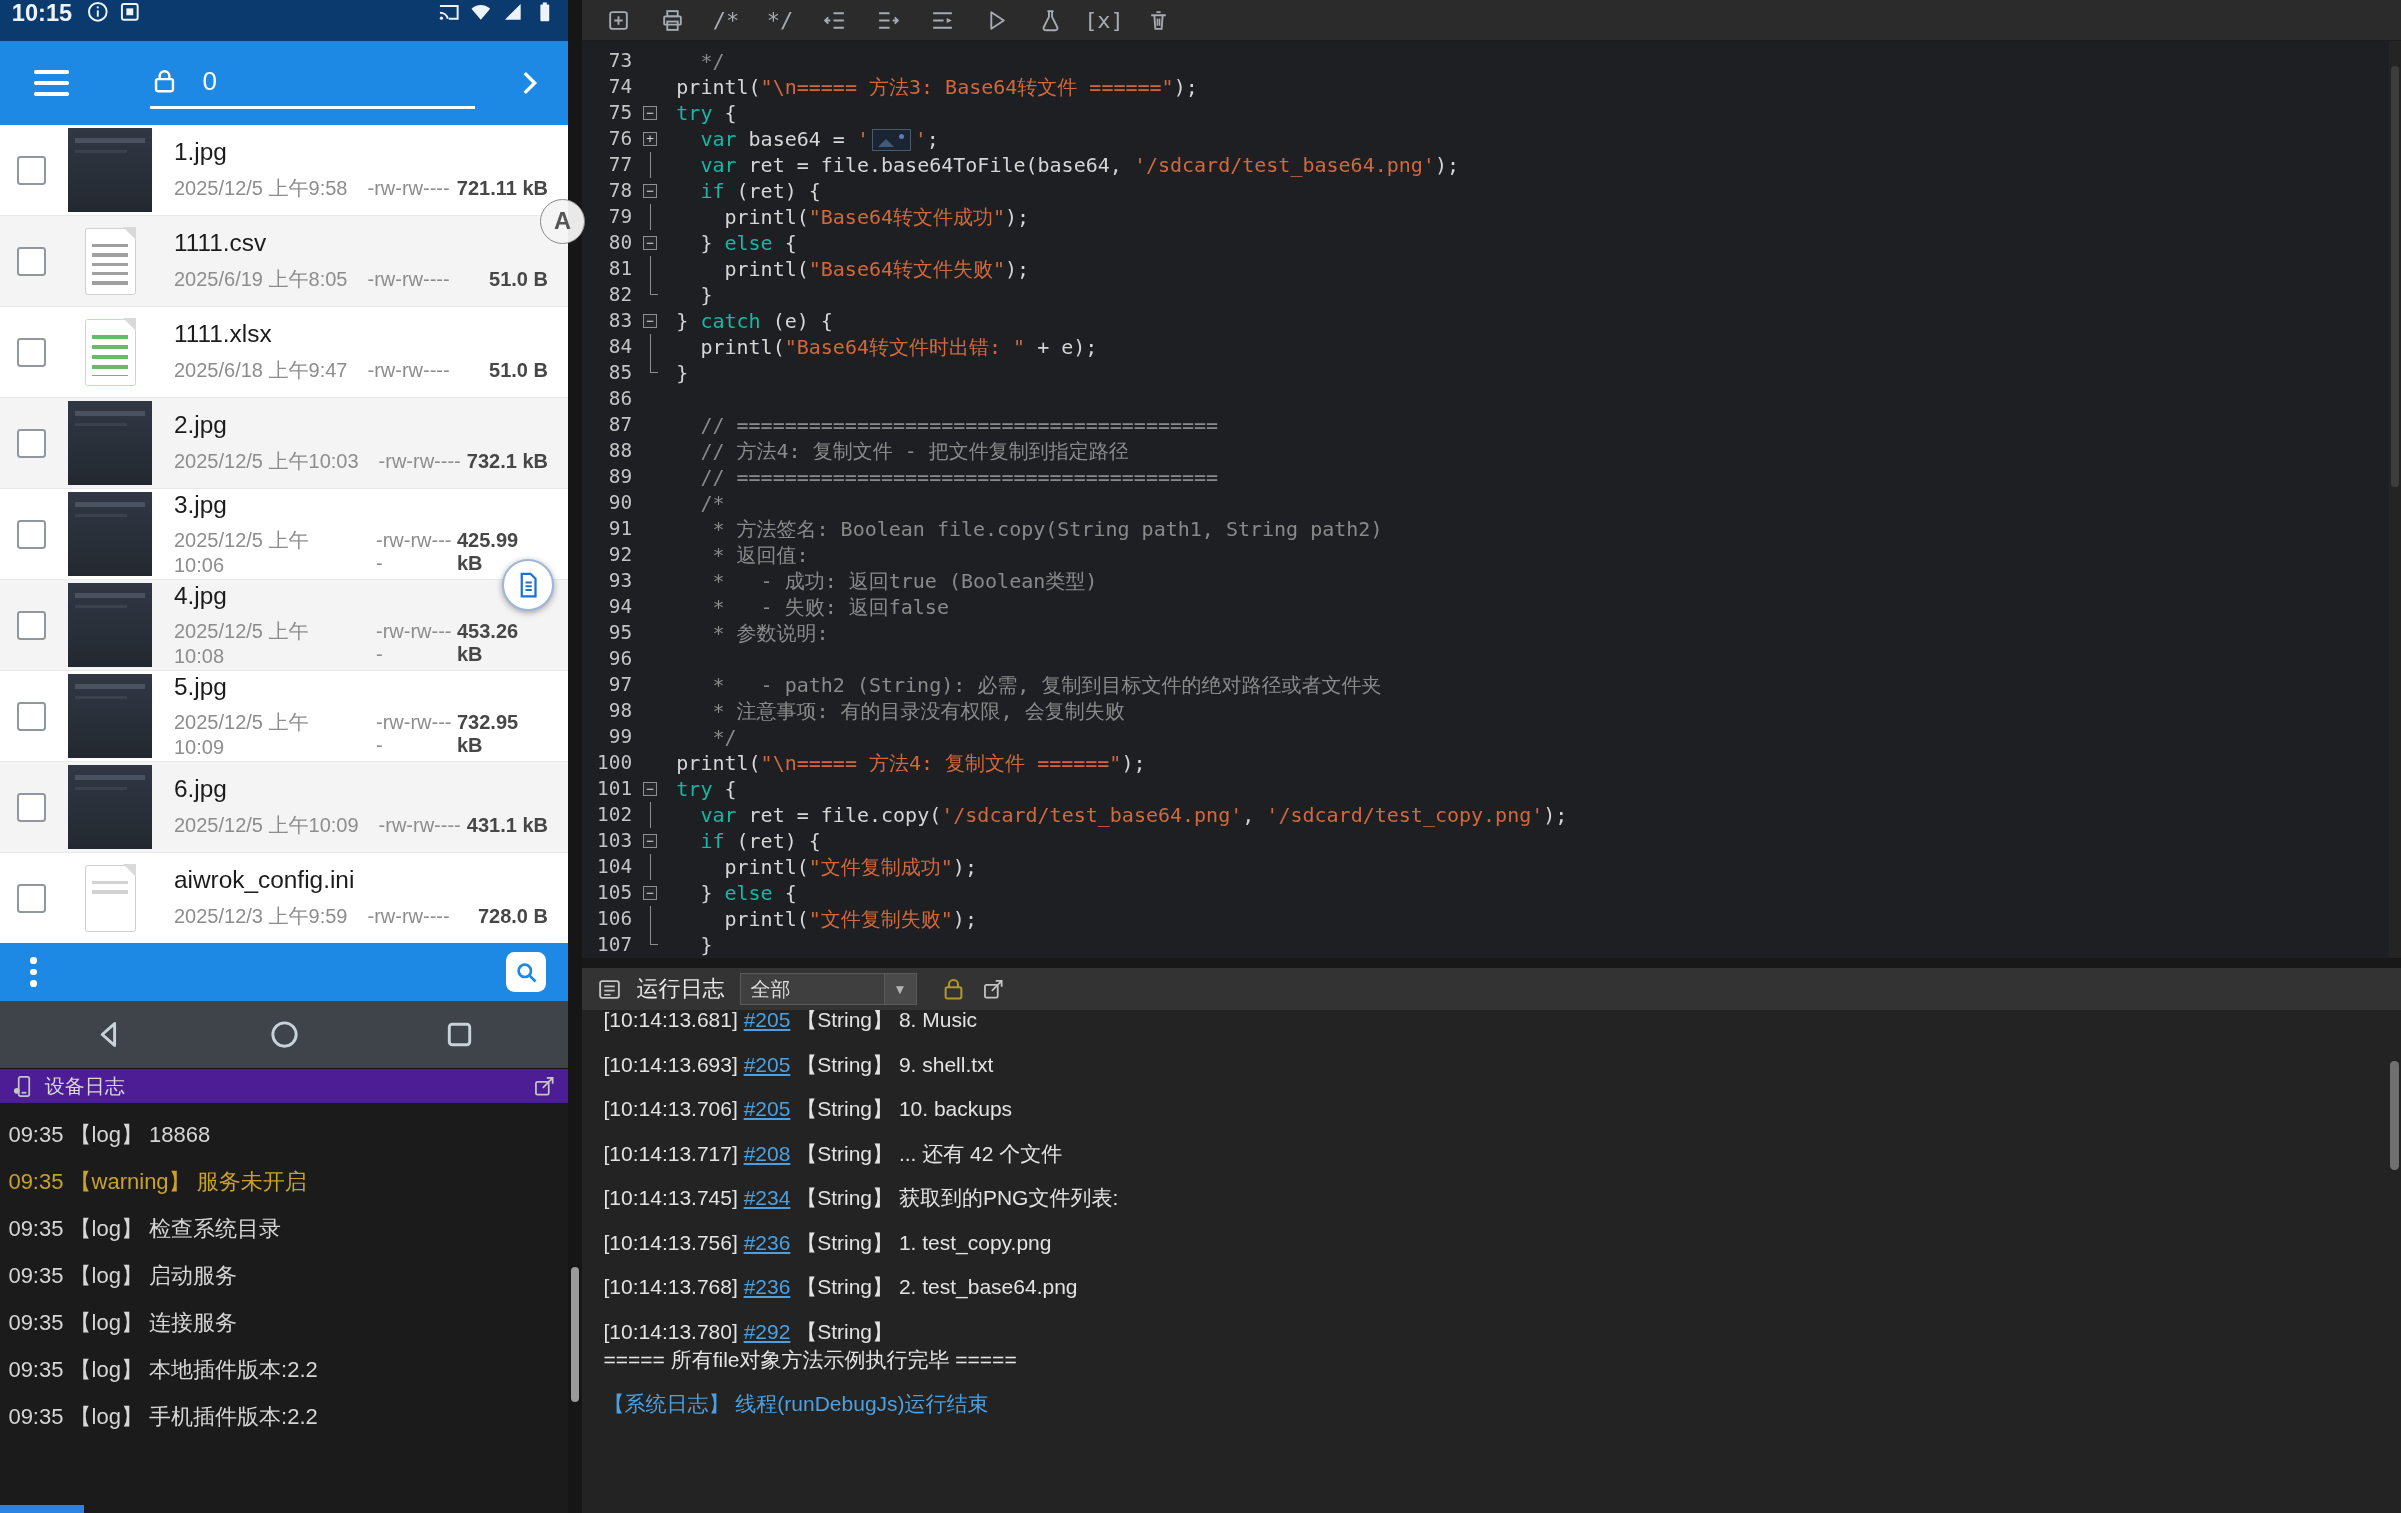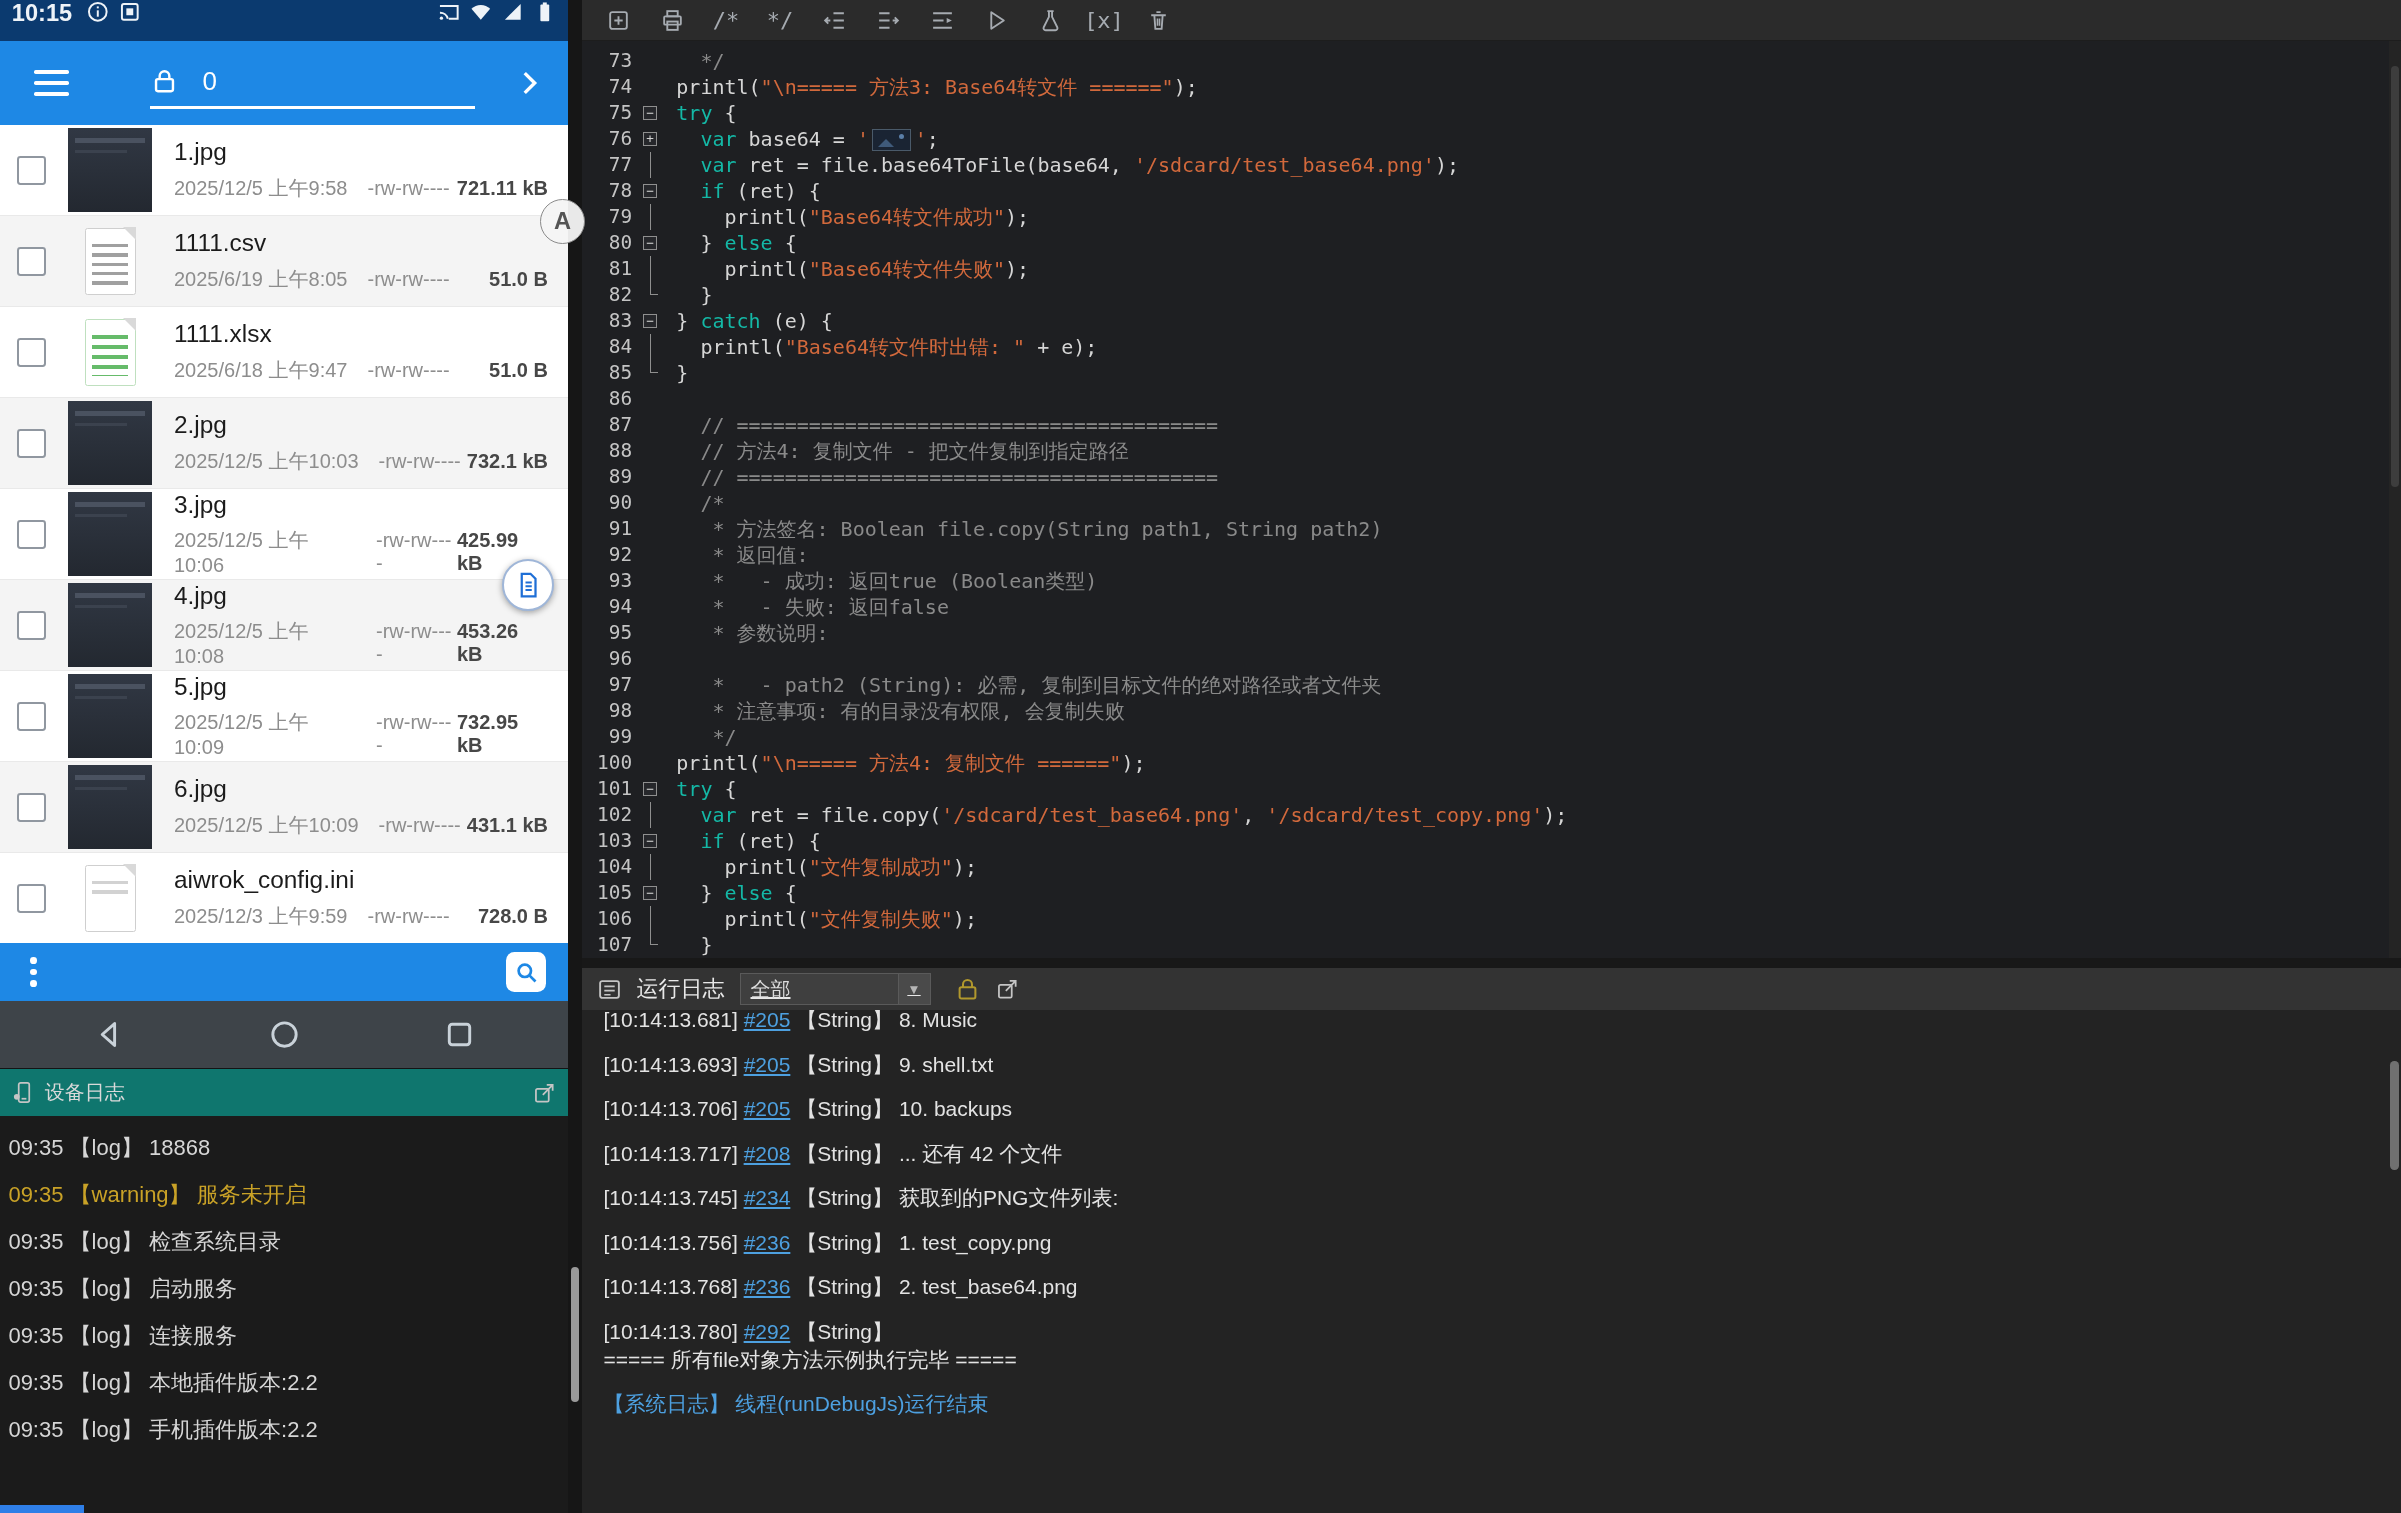--- a/index.html
+++ b/index.html
@@ -52,21 +52,21 @@
   .action-bar { height: 58px; flex: none; background: #1e88e5; display: flex; align-items: center; justify-content: space-between; padding: 0 22px; }
   .more-ic { display: inline-flex; flex-direction: column; gap: 5px; padding: 3.4px 8.4px; cursor: pointer; }
   .more-ic i { width: 6.7px; height: 6.7px; background: #fff; border-radius: 50%; }
   .search-btn { width: 40px; height: 40px; background: #fff; border-radius: 8.4px; display: flex; align-items: center; justify-content: center; color: #1e88e5; cursor: pointer; }
   .search-btn svg { width: 27px; height: 27px; }
 
   .nav-bar { height: 67px; flex: none; background: #3e4449; display: flex; align-items: center; justify-content: center; gap: 140px; color: #c9d2d9; }
   .nav-btn { width: 35px; height: 35px; display: inline-flex; cursor: pointer; }
   .nav-btn svg { width: 100%; height: 100%; }
 
-  .devlog-header { height: 48px; flex: none; background: #0f766e; border-top: 0.8px solid #141414; display: flex; align-items: center; padding: 0 11.8px; color: #d9d9d9; }
+  .devlog-header { height: 35px; flex: none; background: #4c1d95; border-top: 0.8px solid #141414; display: flex; align-items: center; padding: 0 11.8px; color: #d9d9d9; }
   .dlh-icon { width: 23px; height: 23px; display: inline-flex; color: #c5c5c5; }
   .dlh-icon svg { width: 100%; height: 100%; }
   .dlh-title { font-size: 20px; margin-left: 10px; }
   .dlh-spacer { flex: 1; }
   .hdr-expand { width: 23.6px; height: 23.6px; display: inline-flex; color: #c5c5c5; cursor: pointer; }
   .hdr-expand svg { width: 100%; height: 100%; }
 
   .devlog-body { flex: 1; background: #1b1b1b; padding: 18.5px 8.4px 0 8.4px; overflow: hidden; position: relative; }
   .dev-entry { font-size: 22px; line-height: 25px; color: #d6d6d6; margin-bottom: 22px; white-space: nowrap; }
   .dev-entry.warning { color: #c9a227; }
@@ -106,21 +106,21 @@
   .inline-img::after { content: ''; position: absolute; right: 5.9px; top: 3.4px; width: 5.9px; height: 5.9px; border-radius: 50%; background: #5b7fa8; }
   .ed-scrollbar { position: absolute; right: 0; top: 0; bottom: 0; width: 11.8px; background: #242424; }
   .ed-thumb { position: absolute; left: 1.7px; top: 25px; width: 8.4px; height: 421px; background: #3d3d3d; border-radius: 4.2px; }
 
   .pane-gap { height: 10px; flex: none; background: #181818; }
 
   .runlog-header { height: 42px; flex: none; background: #333333; display: flex; align-items: center; gap: 15px; padding: 0 15px; color: #e8e8e8; }
   .rlh-icon { width: 25px; height: 25px; display: inline-flex; color: #c5c5c5; }
   .rlh-icon svg { width: 100%; height: 100%; }
   .rlh-title { font-size: 22px; }
-  .filter-select { width: 191px; height: 32px; background: #3f3f3f; border: 0.8px solid #5a5a5a; display: flex; align-items: center; cursor: pointer; text-decoration: underline; }
+  .filter-select { width: 177px; height: 32px; background: #3f3f3f; border: 0.8px solid #5a5a5a; display: flex; align-items: center; cursor: pointer; }
   .fs-value { flex: 1; font-size: 20px; color: #dddddd; padding-left: 10px; }
   .fs-arrow { width: 32px; height: 100%; background: #4a4a4a; border-left: 0.8px solid #5a5a5a; display: flex; align-items: center; justify-content: center; color: #b5b5b5; font-size: 13.5px; }
   .rlh-lock { width: 27px; height: 27px; display: inline-flex; color: #b1982d; margin-left: 8.4px; }
   .rlh-lock svg { width: 100%; height: 100%; }
 
   .runlog-body { flex: 1; background: #232323; padding: 10px 25px 0 22px; overflow: hidden; position: relative; }
   .run-entry { font-size: 21px; line-height: 26px; color: #e3e3e3; margin-bottom: 18.5px; white-space: nowrap; }
   .run-entry.clipped { margin-top: -12.6px; }
   .rl-ref { color: #4da0e0; text-decoration: underline; cursor: pointer; }
   .rl-line2 { margin-top: 1.7px; }

